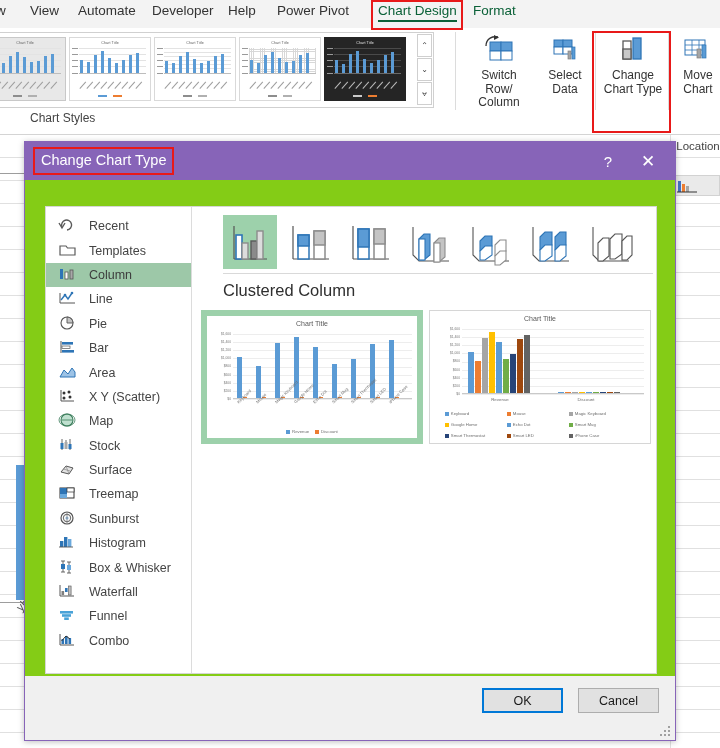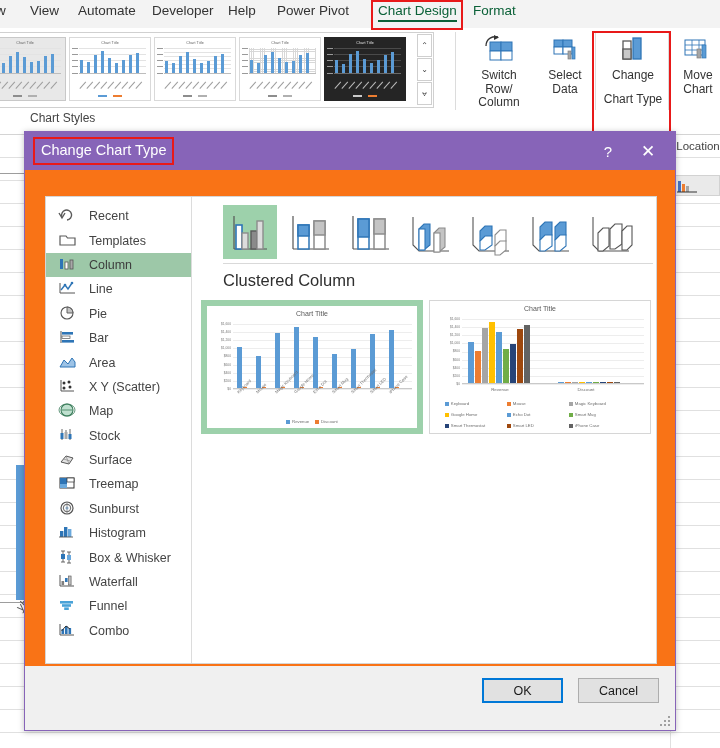--- a/index.html
+++ b/index.html
@@ -68,22 +68,22 @@
   #colhdr-L { position:absolute; left:670px; top:175px; width:50px; height:21px; background:#eaeaea;
               border:1px solid #d2d2d2; }
 
   
   #left-chart-bar { position:absolute; left:16px; top:330px; width:16px; height:135px; background:#5b9bd5; }
   #left-chart-lbl { position:absolute; left:14px; top:470px; font-size:11.5px; color:#595959;
                     transform:rotate(-45deg); transform-origin:left top; white-space:nowrap; }
   .sheet-line { position:absolute; background:#9d9d9d; height:1px; }
 
   
-  #dialog { position:absolute; left:24px; top:131px; width:652px; height:600px;
-            background:#f97316; border:1px solid #8764b8; box-shadow:0 1px 6px rgba(0,0,0,.25); }
+  #dialog { position:absolute; left:24px; top:141px; width:652px; height:600px;
+            background:#84cc16; border:1px solid #8764b8; box-shadow:0 1px 6px rgba(0,0,0,.25); }
   #dlg-title { position:absolute; left:0; top:0; width:650px; height:38px; background:#8764b8; }
   #dlg-title-text { position:absolute; left:16px; top:10px; font-size:14.5px; color:#fff; }
   #dlg-help { position:absolute; right:54px; top:8px; width:26px; height:22px; color:#fff;
               font-size:15px; display:flex; align-items:center; justify-content:center; }
   #dlg-close { position:absolute; right:12px; top:8px; width:30px; height:22px; color:#fff;
                font-size:17px; display:flex; align-items:center; justify-content:center; }
 
   #dlg-tabs { position:absolute; left:0; top:38px; width:650px; height:26px; }
   .dtab { position:absolute; top:4px; font-size:12.5px; color:#1a1a1a; padding:3px 7px; white-space:nowrap; }
   .dtab.active { border:1px dotted #555; background:#f0f0f0; }
@@ -437,21 +437,21 @@
 
     <div class="rbtn" style="left:600px;width:66px;">
       <div class="ic">
         <svg width="38" height="34" viewBox="0 0 38 34">
           <rect x="9" y="9" width="8" height="18" fill="#fff" stroke="#595959" stroke-width="1.3"></rect>
           <rect x="9" y="17" width="8" height="10" fill="#c9c9c9" stroke="#595959" stroke-width="1.3"></rect>
           <rect x="19" y="6" width="8" height="21" fill="#5b9bd5" stroke="#2e75b6" stroke-width="1.3"></rect>
         </svg>
       </div>
       <div class="lbl">Change</div>
-      <div class="lbl" style="margin-top:10px">Chart Type</div>
+      <div class="lbl" style="margin-top:0">Chart Type</div>
     </div>
 
     <div class="rgroup-sep" style="left:668px;"></div>
 
     <div class="rbtn" style="left:672px;width:52px;">
       <div class="ic">
         <svg width="38" height="34" viewBox="0 0 38 34">
           <rect x="6" y="8" width="20" height="15" fill="#fff" stroke="#2e75b6"></rect>
           <path d="M6,13 H26 M6,18 H26 M13,8 V23 M20,8 V23" stroke="#2e75b6" stroke-width=".8"></path>
           <rect x="18" y="17" width="4" height="9" fill="#a5a5a5" stroke="#7f7f7f" stroke-width=".7"></rect>

